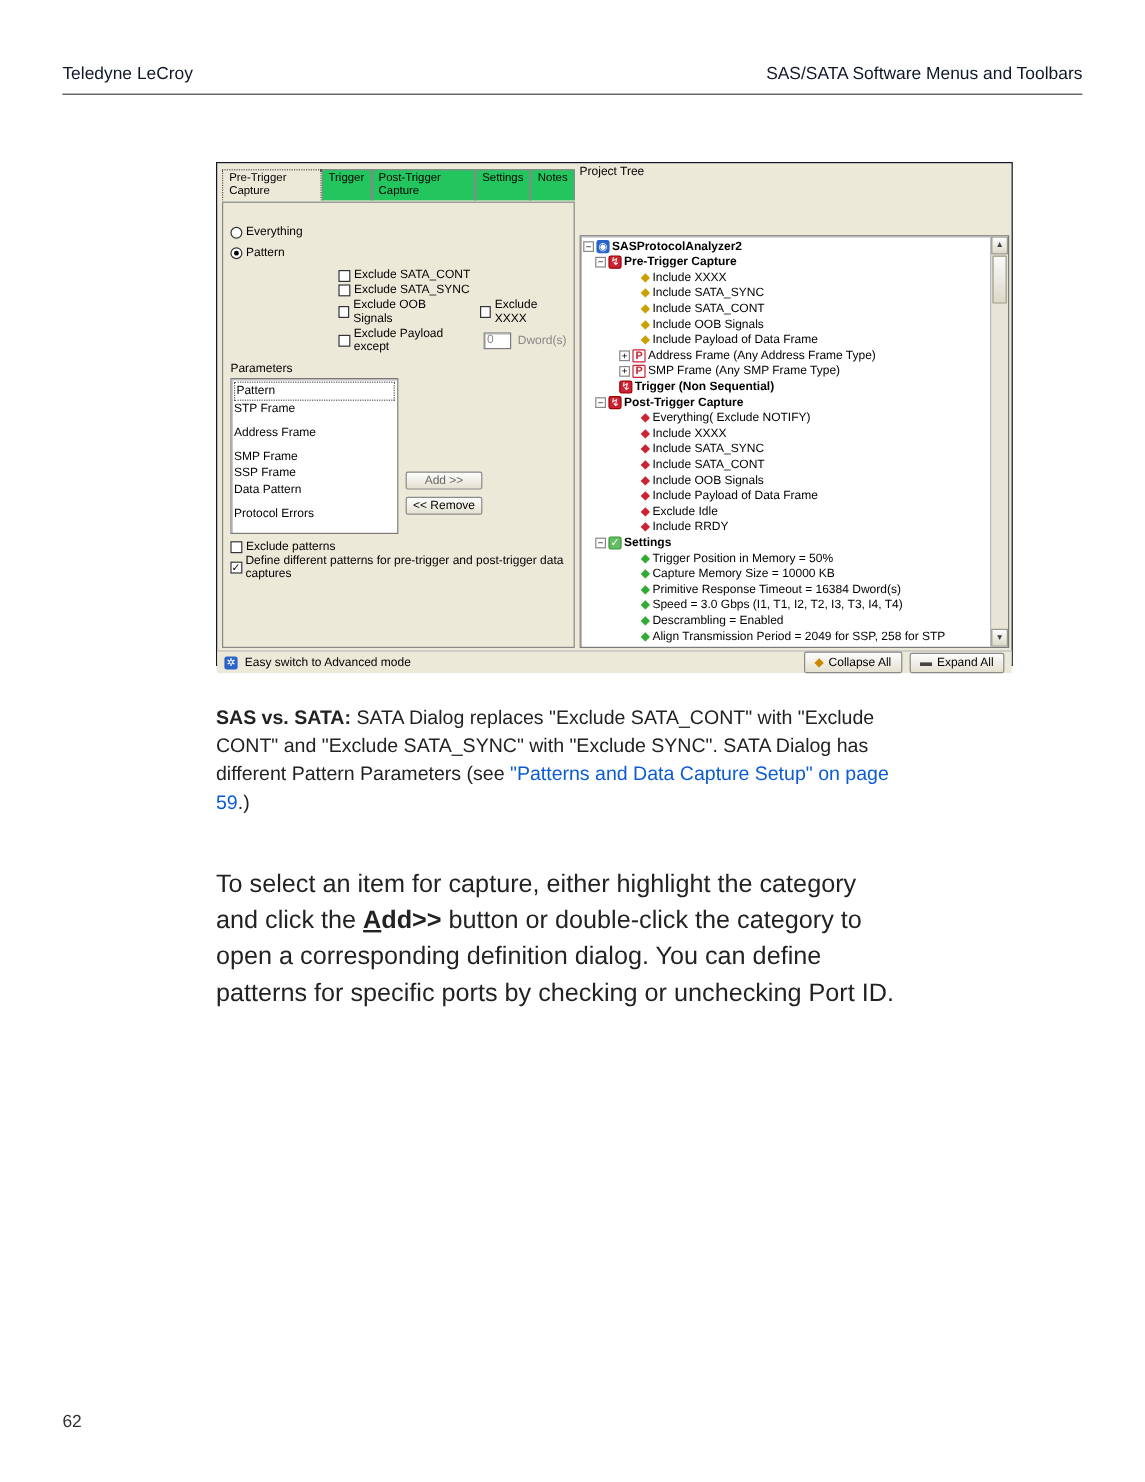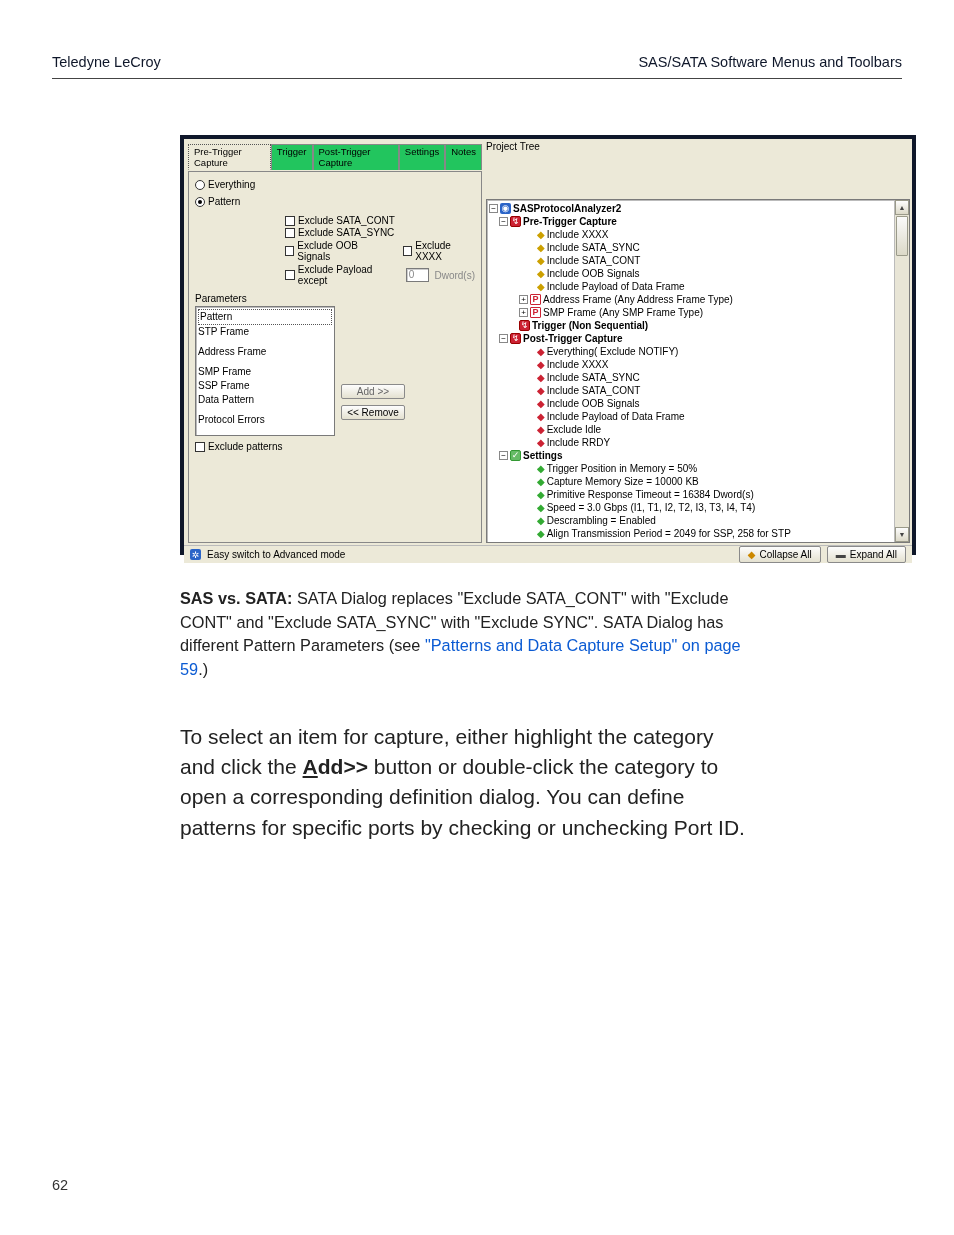--- a/index.html
+++ b/index.html
@@ -1,27 +1,27 @@
 <!DOCTYPE html>
 <html><head>
 <meta charset="utf-8">
 <style>
   * { box-sizing: border-box; margin: 0; padding: 0; }
   html, body { width: 954px; height: 1235px; background: #fff; font-family: "Segoe UI", Arial, sans-serif; color: #222; }
   .page { padding: 48px 52px 40px 52px; position: relative; height: 100%; }
   .header { display: flex; justify-content: space-between; font-size: 14.5px; color: #0f172a; padding: 6px 0 8px 0; border-bottom: 1px solid #444; }
   .content { padding: 56px 0 0 128px; width: 700px; }
-  .screenshot { width: 736px; height: 420px; border: 4px solid #0f172a; background: #ece9d8; font-family: Tahoma, sans-serif; font-size: 10px; color: #000; position: relative; display: flex; flex-direction: column; }
+  .screenshot { width: 664px; height: 420px; border: 1px solid #0f172a; background: #ece9d8; font-family: Tahoma, sans-serif; font-size: 10px; color: #000; position: relative; display: flex; flex-direction: column; }
   .ss-body { flex: 1; display: flex; }
   .ss-left { width: 300px; padding: 4px 2px 2px 4px; display:flex; flex-direction:column; }
   .ss-right { flex: 1; padding: 2px 2px 2px 2px; display:flex; flex-direction:column;gap:45px; }
   .tabbar { display: flex; gap: 0; margin-bottom: 2px; }
   .tab { background: #22c55e; border: 1px solid #888; border-bottom: none; padding: 1px 5px; font-size: 9.5px; position: relative; top: 1px; }
   .tab.active { background: #ece9d8; border: 1px dotted #555; border-bottom: 1px solid #ece9d8; z-index: 2; }
-  .panel { border: 1px solid #888; background: #ece9d8; padding: 6px 6px; flex:1; position: relative; }
+  .panel { border: 1px solid #888; background: #ece9d8; padding: 18px 6px; flex:1; position: relative; }
   .radiorow { display:flex; align-items:center; gap:3px; margin: 1px 0; font-size:10px; }
   .chkrow { display:flex; align-items:center; gap:3px; margin: 1px 0; font-size:10px; }
   .radio { width:10px; height:10px; border:1px solid #333; border-radius:50%; background:#fff; display:inline-flex; align-items:center; justify-content:center; }
   .radio.sel::after { content:""; width:4px; height:4px; background:#000; border-radius:50%; }
   .chk { width:10px; height:10px; border:1px solid #333; background:#fff; display:inline-flex; align-items:center; justify-content:center; font-size:8px; line-height:1; }
   .chk.sel::after { content:"✓"; font-size:9px; }
   .fieldset-label { font-size:10px; margin: 6px 0 2px 0; }
   .listbox { background:#fff; border:1px solid #7a7a7a; width: 140px; height: 130px; padding:2px; font-size:10px; line-height:14px; box-shadow: inset 1px 1px 0 #bbb; }
   .listbox div.sel { border:1px dotted #555; padding:0 1px; }
   .btn { background: linear-gradient(#fdfdfd,#e4e1d0); border:1px solid #8a8a8a; border-radius:2px; padding:1px 5px; font-size:10px; color:#666; width:64px; text-align:center; }
@@ -142,20 +142,24 @@
                 <div class="btn">Add &gt;&gt;</div>
                 <div class="btn enabled">&lt;&lt; Remove</div>
               </div>
             </div>
 
             <div class="ss-left-bottom">
               <div class="chkrow">
                   <span class="chk"></span>
                   <span>Exclude patterns</span>
                 </div>
+              <div class="chkrow">
+                  <span class="chk sel"></span>
+                  <span>Define different patterns for pre-trigger and post-trigger data captures</span>
+                </div>
             </div>
           </div>
         </div>
 
         <div class="ss-right">
           <div class="proj-label">Project Tree</div>
           <div class="treebox">
             <div class="row">
                 <span class="expander">−</span>
                 <span class="ico blue">◉</span>

